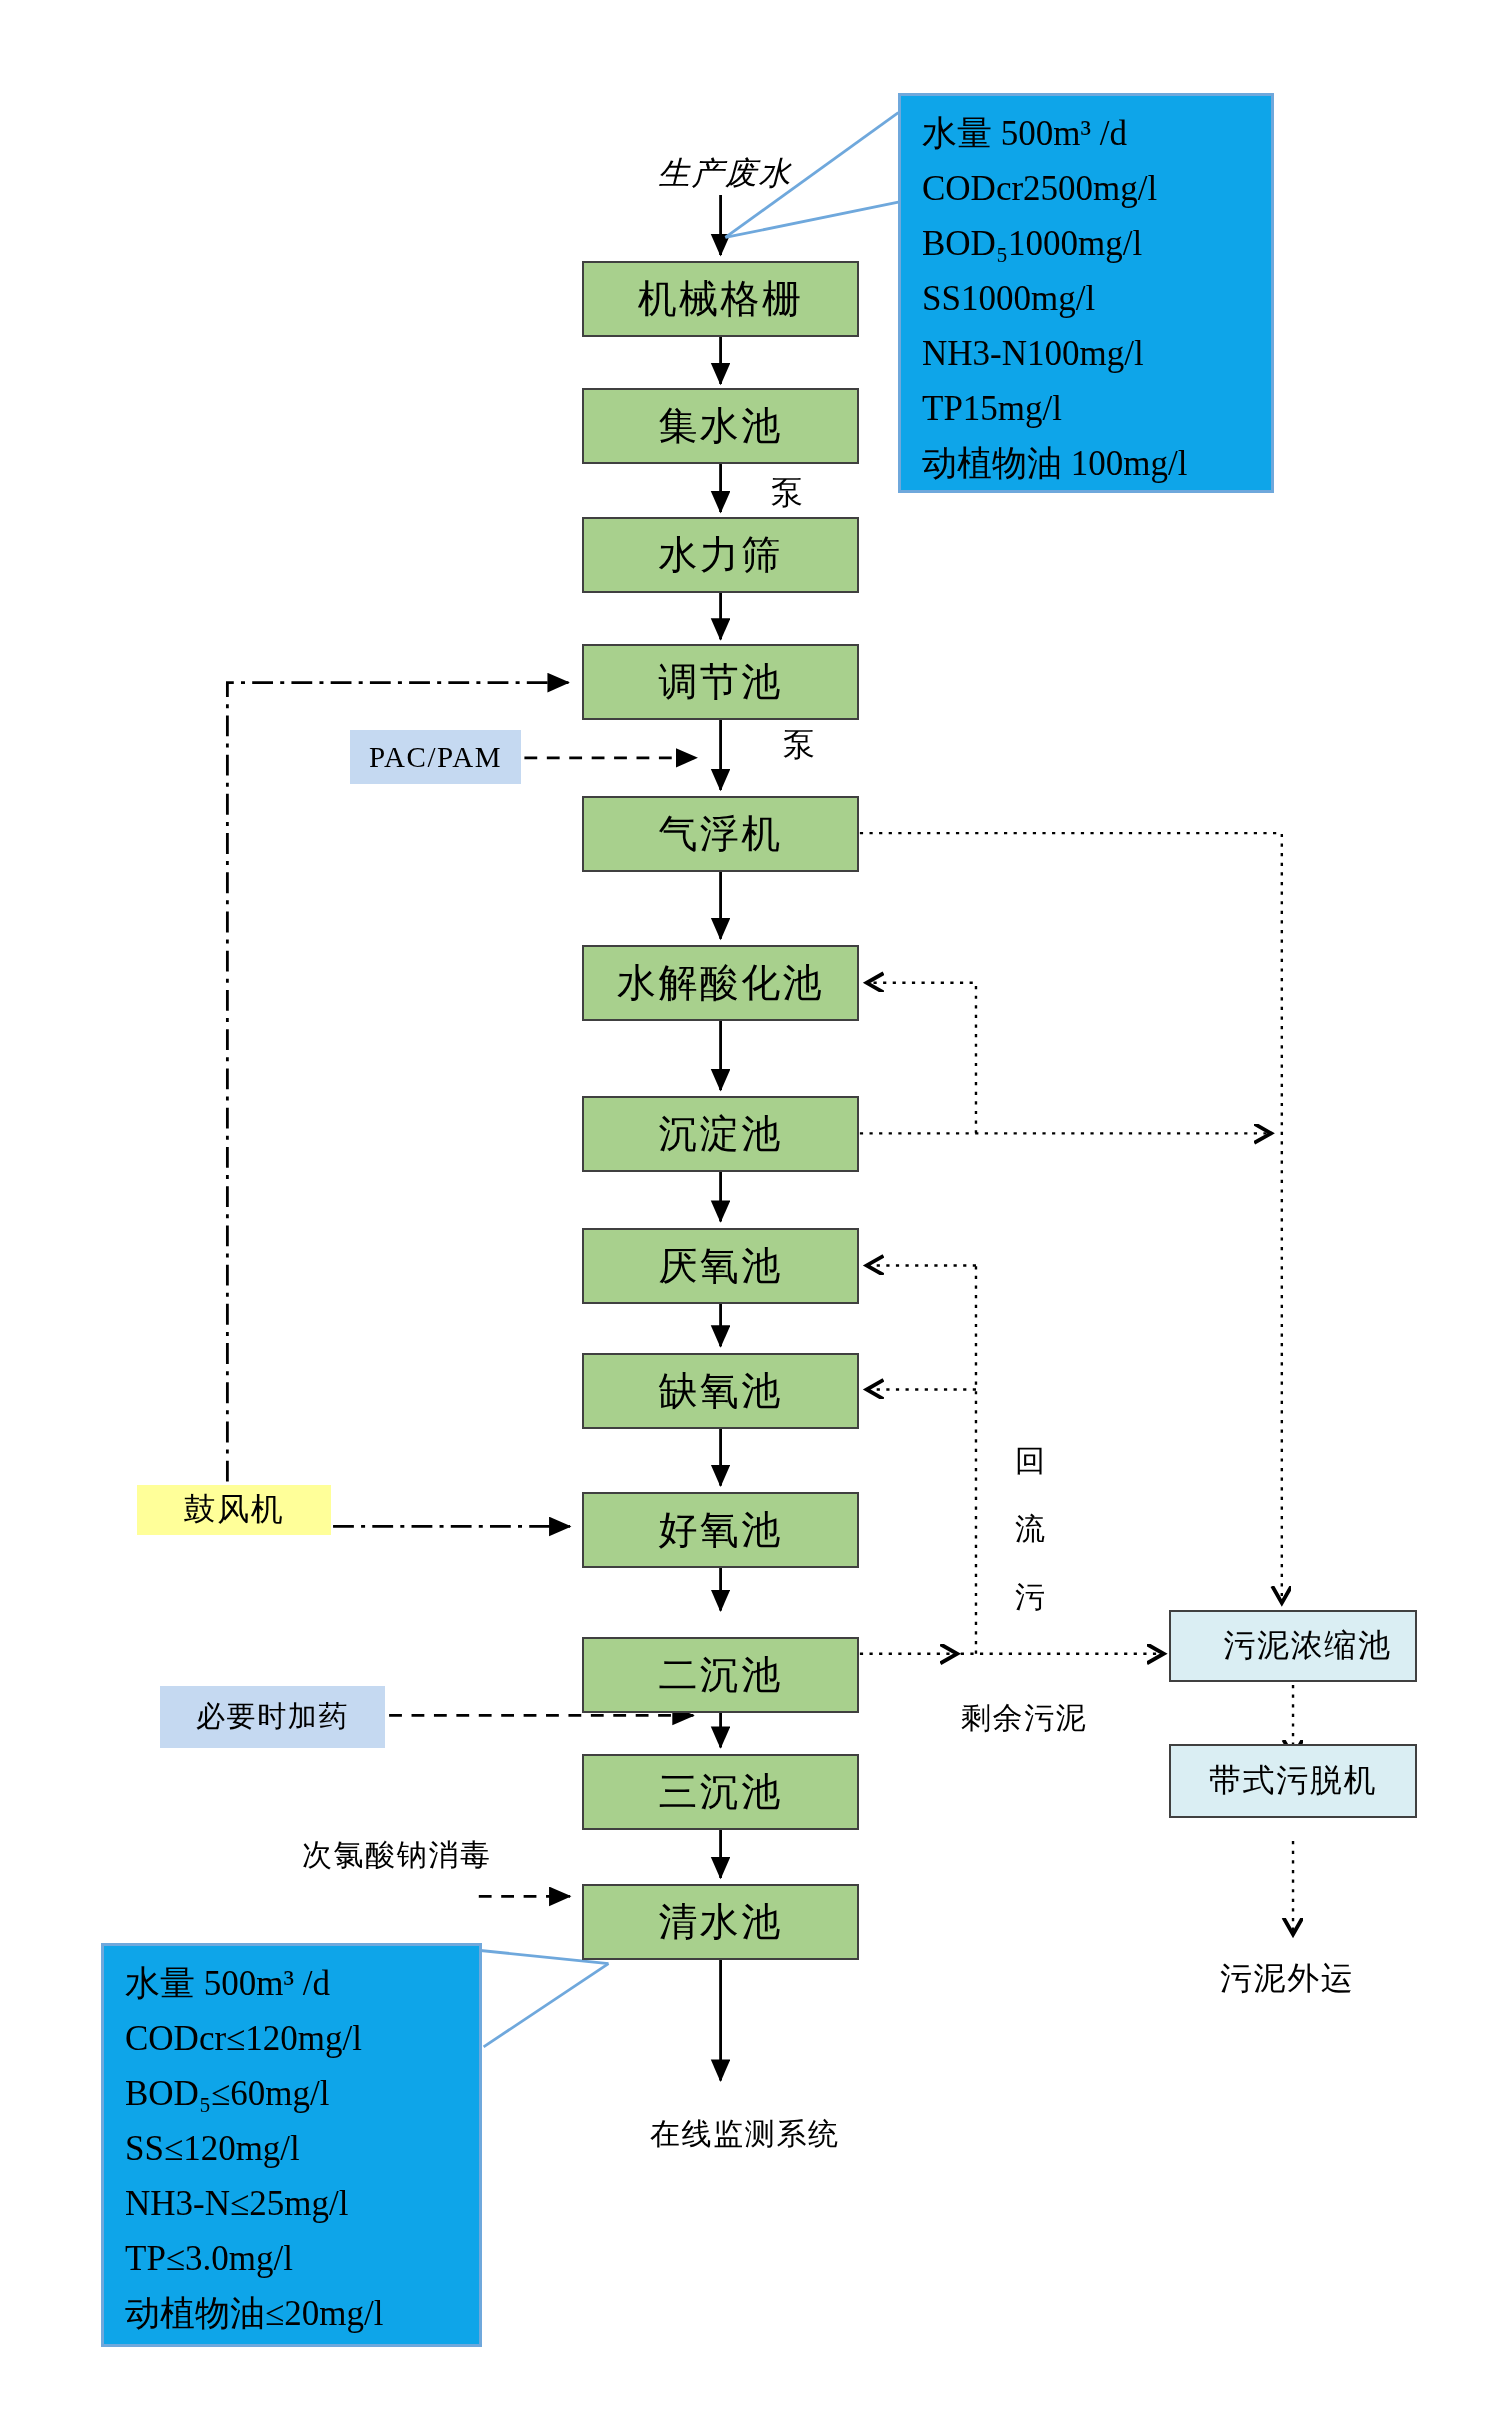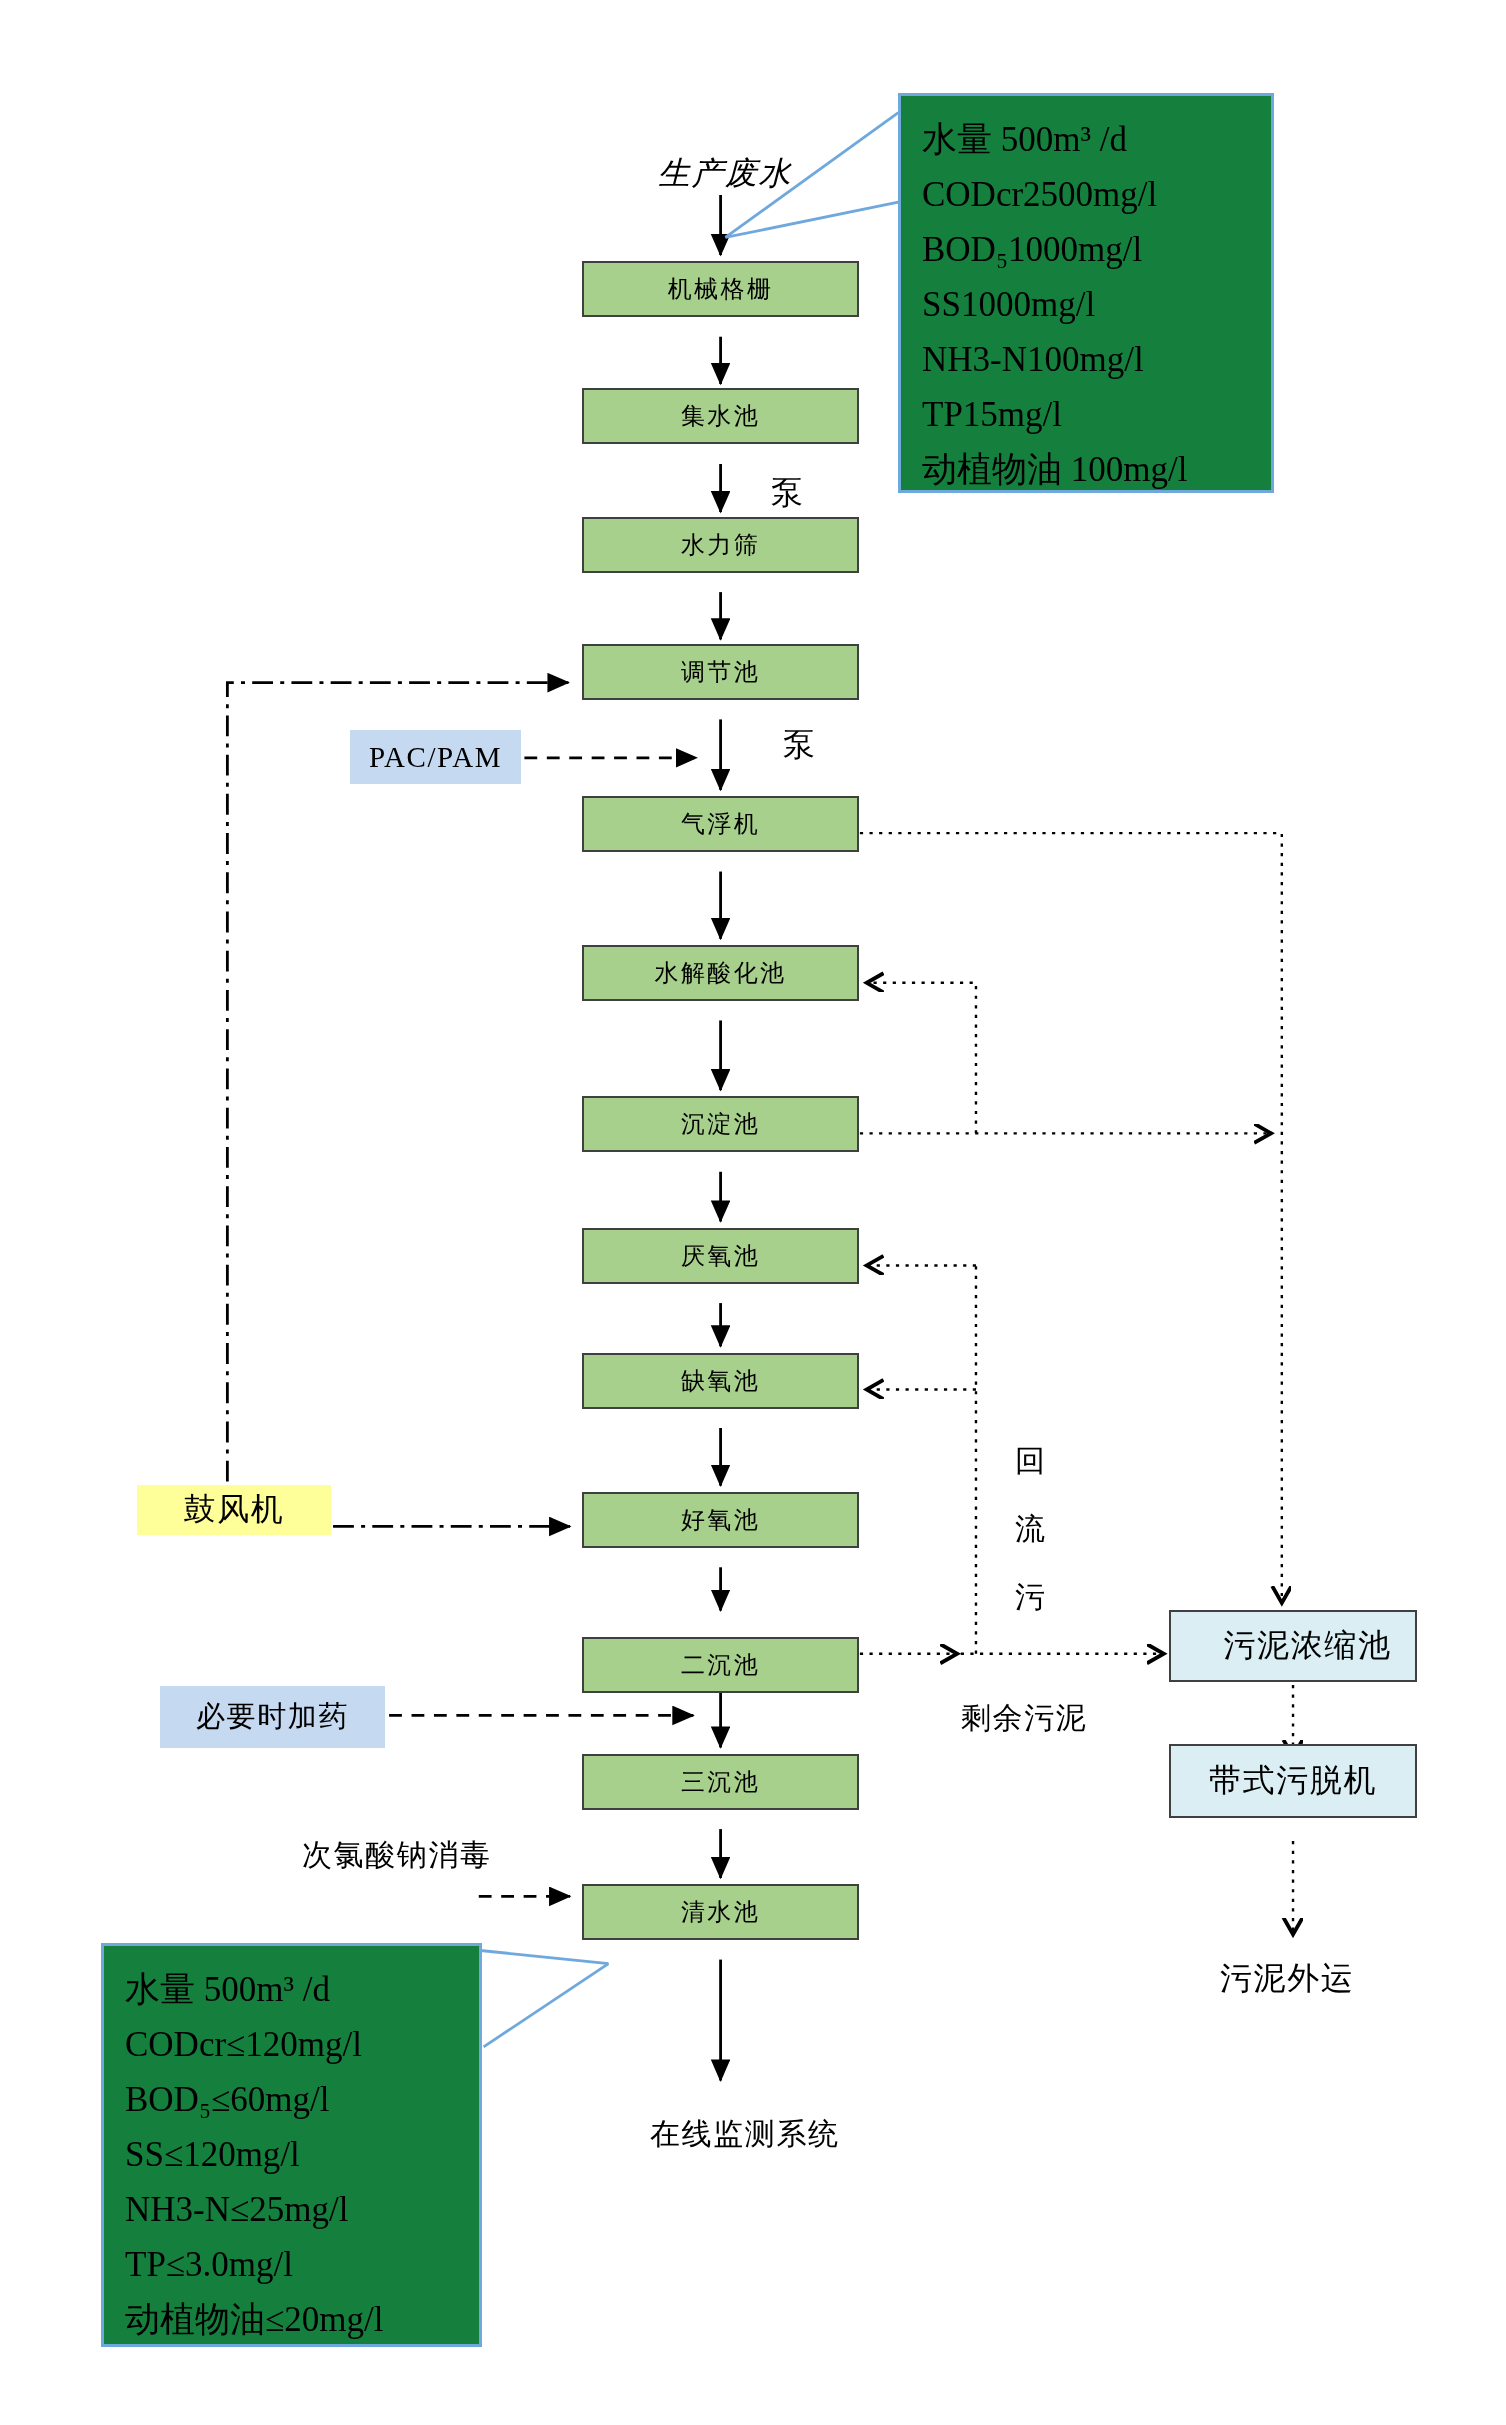--- a/index.html
+++ b/index.html
@@ -3,24 +3,24 @@
 <meta charset="utf-8">
 <style>
   html,body { margin:0; padding:0; background:#fff; }
   .stage {
     position:relative; width:1506px; height:2426px; background:#fff;
     font-family:"Liberation Serif","DejaVu Serif",serif; color:#000; overflow:hidden;
   }
   .stage svg.wires { position:absolute; left:0; top:0; z-index:0; }
 
   .node {
-    position:absolute; left:582px; width:277px; height:56px; box-sizing:border-box;
+    position:absolute; left:582px; width:277px; height:76px; box-sizing:border-box;
     background:var(--node-fill,#a8d08d); border:2.4px solid var(--node-border,#404040);
     display:flex; align-items:center; justify-content:center;
-    font-size:24px; letter-spacing:2.4px; z-index:2;
+    font-size:39px; letter-spacing:2.4px; z-index:2;
   }
   .chem {
     position:absolute; box-sizing:border-box; background:var(--chem-fill,#c5d9f1);
     display:flex; align-items:center; justify-content:center;
     font-size:29px; letter-spacing:1.6px; z-index:2;
   }
   #pacpam  { left:350px; top:730px;  width:171px; height:54px; }
   #dosing  { left:160px; top:1686px; width:225px; height:62px; }
   #blower  { left:137px; top:1485px; width:194px; height:50px;
              background:var(--blower-fill,#ffff99); font-size:32px; }
@@ -38,23 +38,23 @@
   #pump1     { left:771px;  top:471px;  font-size:32px; }
   #pump2     { left:783px;  top:723px;  font-size:32px; }
   #disinfect { left:302px;  top:1835px; }
   #monitor   { left:650px;  top:2114px; }
   #excess    { left:961px; top:1698px; }
   #sludgeout { left:1220px; top:1957px; font-size:32px; }
   #returnflow{ left:1015px; top:1441px; display:flex; flex-direction:column; row-gap:27px;
                font-size:30px; }
 
   .callout {
-    position:absolute; box-sizing:border-box; background:#15803d;
+    position:absolute; box-sizing:border-box; background:#0ea5e9;
     border:3.2px solid var(--callout-border,#6fa8dc);
-    font-size:35px; line-height:55px; padding:16px 8px 0 21px; z-index:3;
+    font-size:35px; line-height:55px; padding:10px 8px 0 21px; z-index:3;
   }
   #co-top    { left:898px; top:93px;  width:376px; height:400px; }
   #co-bottom { left:101px;  top:1943px; width:381px; height:404px; }
   .co-line { white-space:nowrap; }
 </style>
 </head>
 <body>
 
 <div class="stage">
 

